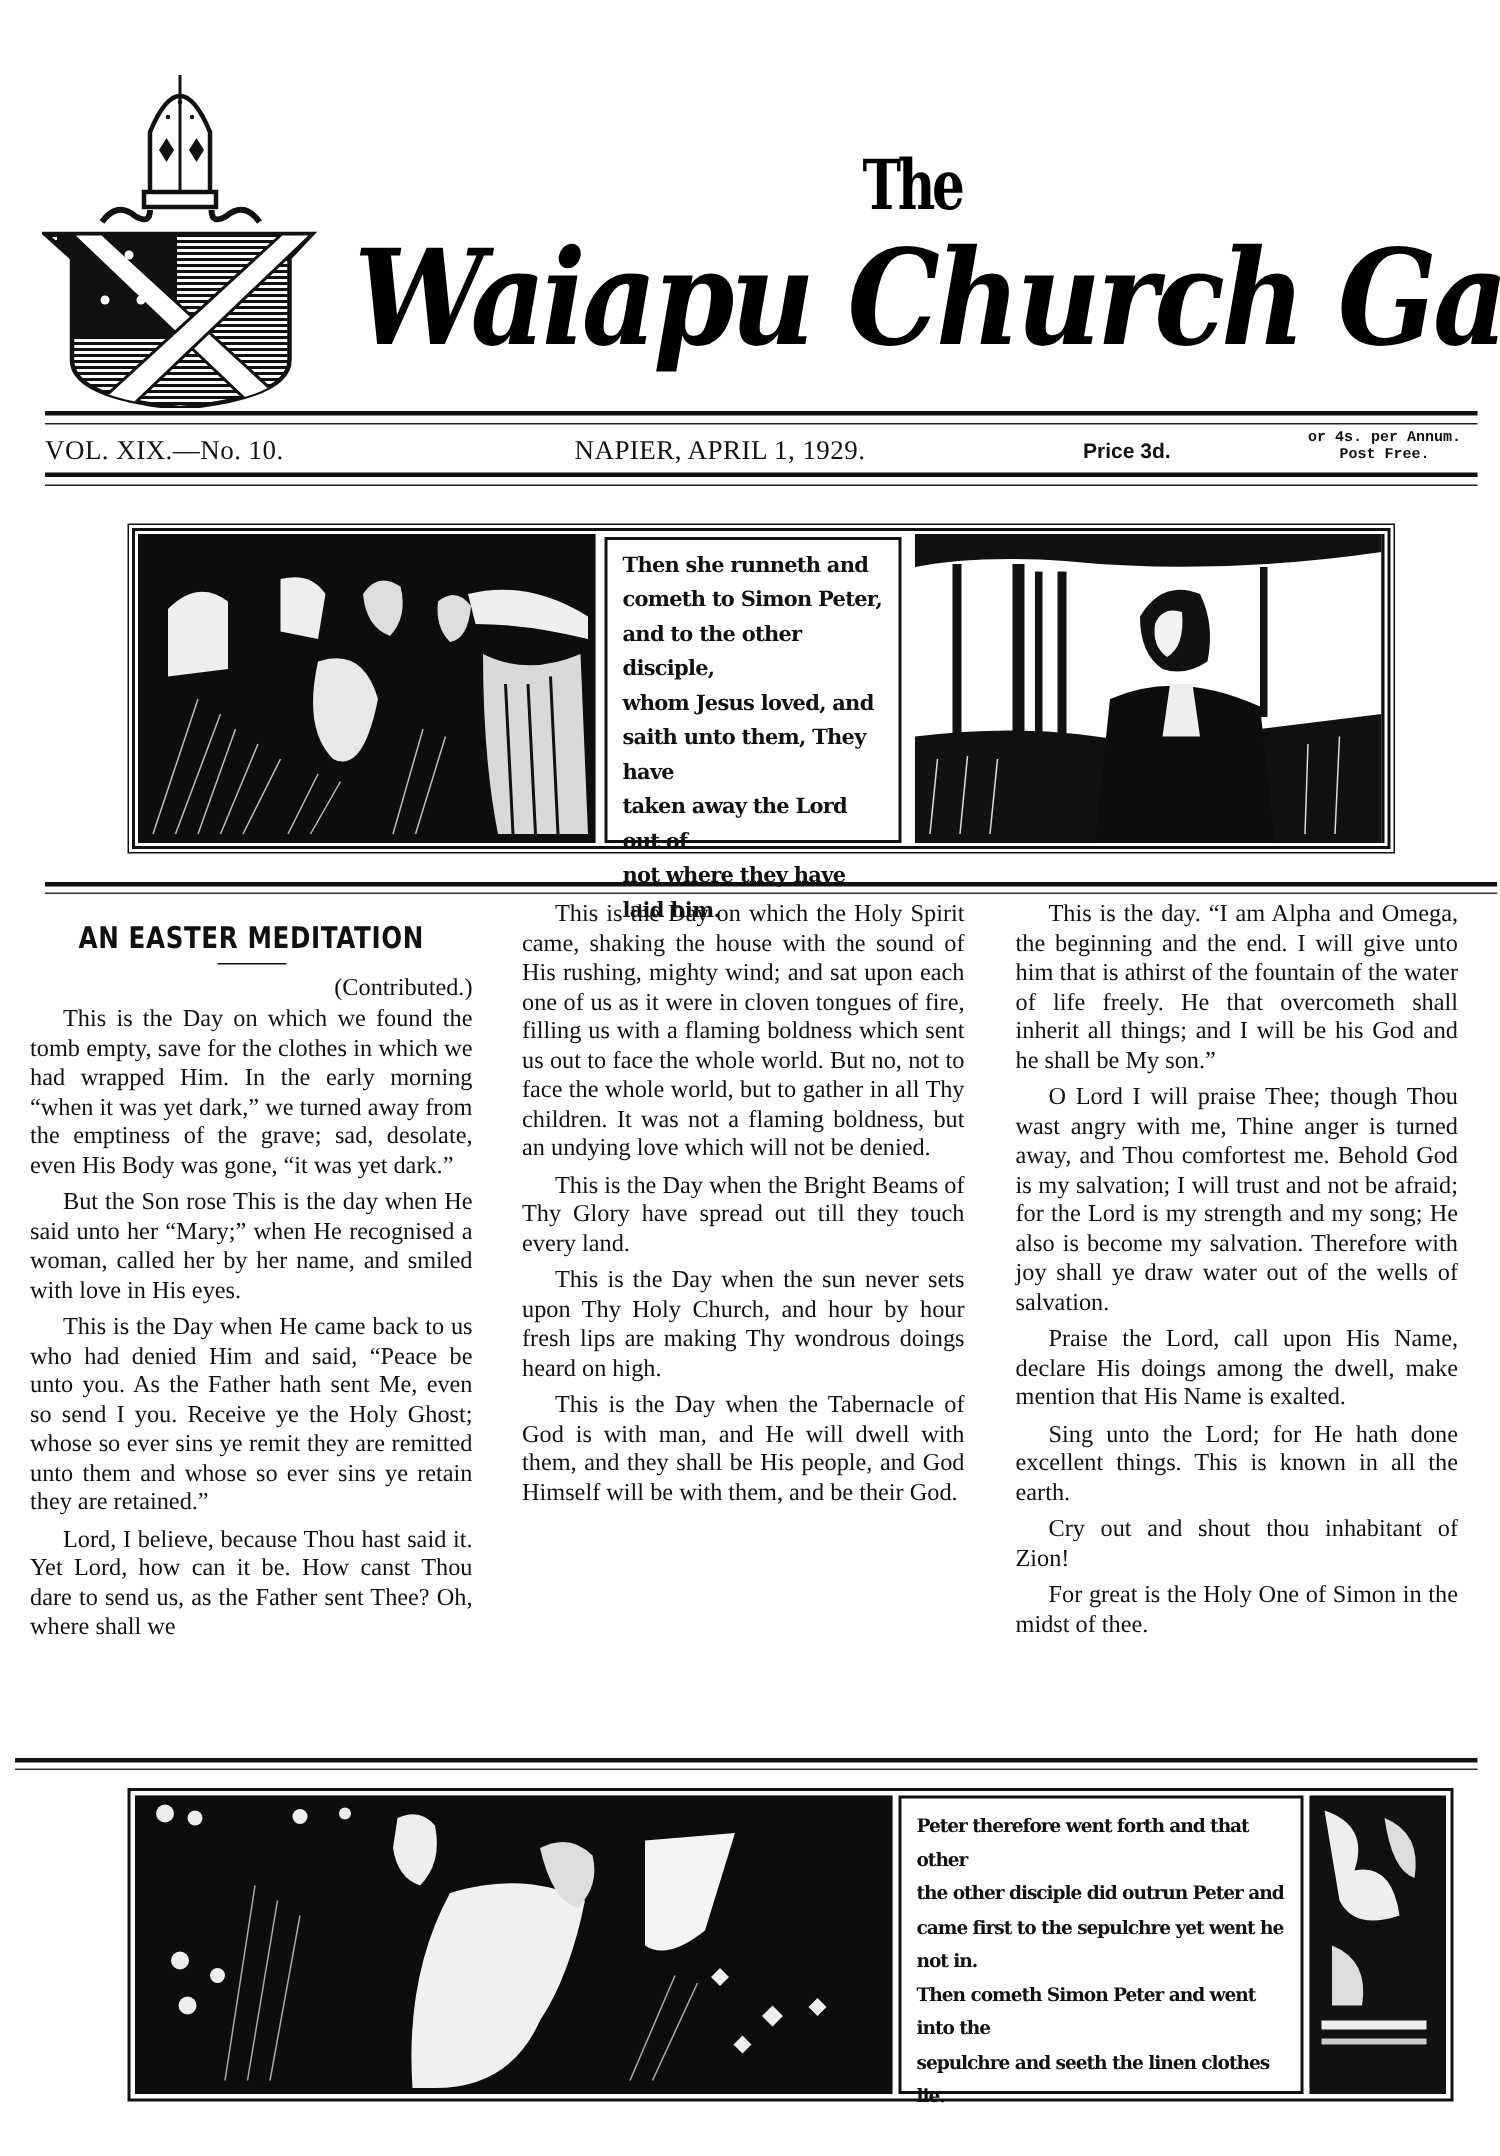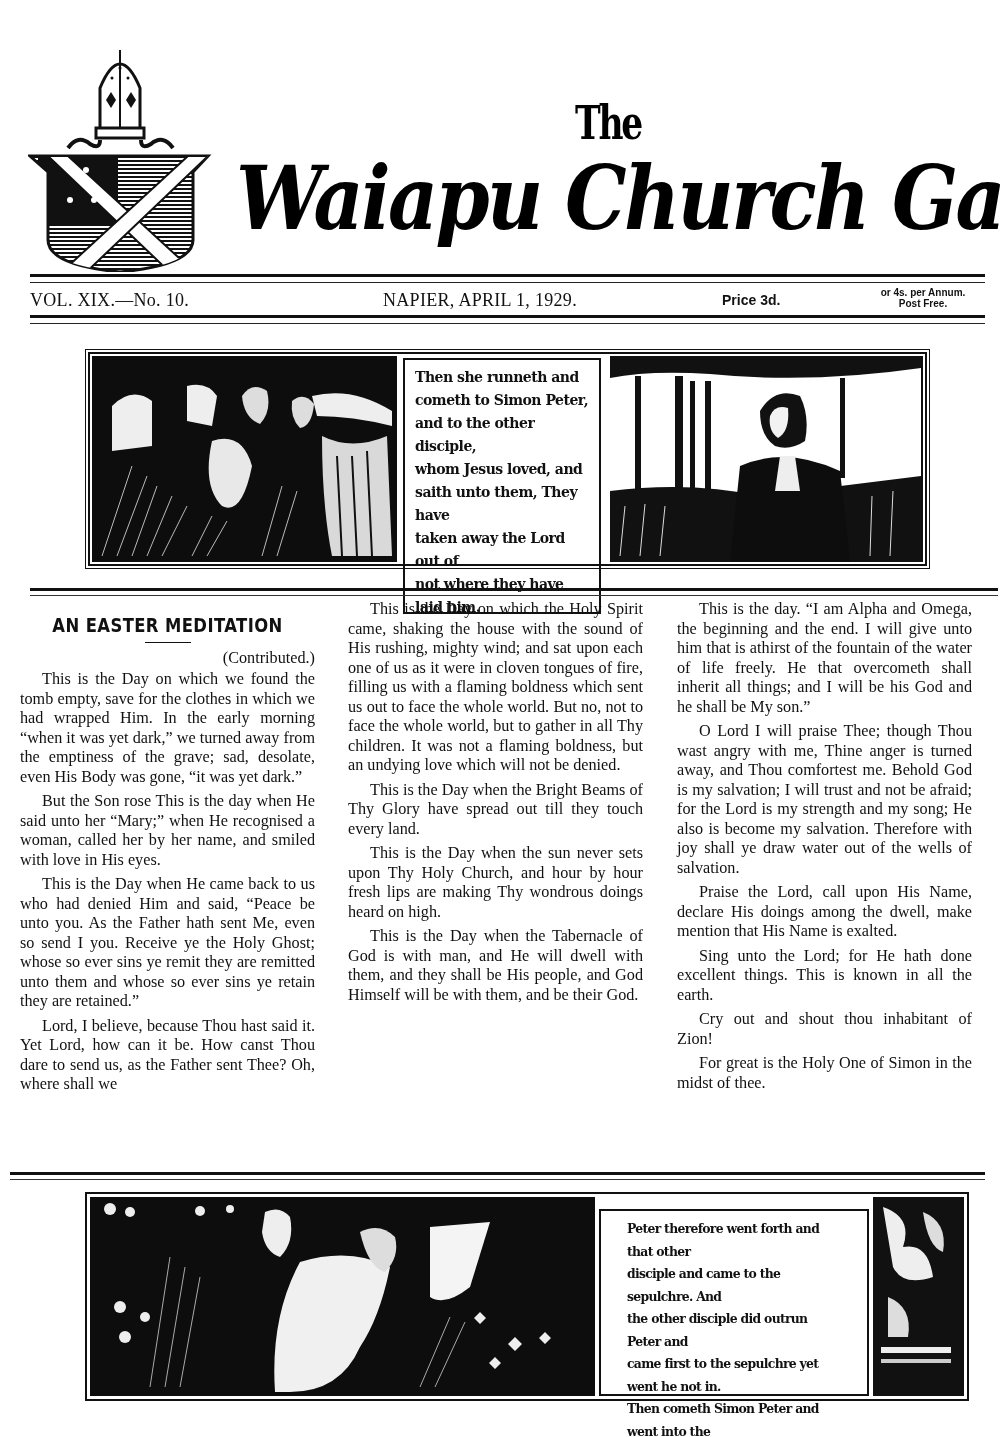--- a/index.html
+++ b/index.html
@@ -12,47 +12,47 @@
   #title-main { left:236px; top:148px; width:760px; font-family:"DejaVu Serif", serif; font-weight:bold; font-size:88px; line-height:100px; letter-spacing:-3px; color:#000; white-space:nowrap; transform:scaleX(0.88); transform-origin:left; font-style:italic; }
 
   .rule-double { left:30px; width:955px; height:5px; border-top:3px solid #111; border-bottom:1px solid #222; }
   #rule-top { top:274px; }
   #rule-info { top:315px; }
 
   .info { top:290px; font-family:"Liberation Serif", serif; font-size:18px; letter-spacing:0.3px; }
   #vol { left:30px; }
   #place-date { left:383px; }
   #price { left:722px; top:292px; font-family:"Liberation Sans", sans-serif; font-weight:bold; font-size:14px; }
-  #annum { left:868px; top:287px; font-family:Liberation Sans, sans-serif; font-weight:bold; font-size:10px; line-height:11px; text-align:center; width:110px; }
+  #annum { left:868px; top:287px; font-family:Liberation Mono, monospace; font-weight:bold; font-size:10px; line-height:11px; text-align:center; width:110px; }
 
   
   #banner-top { left:88px; top:352px; width:835px; height:210px; border:2px solid #111; outline:1px solid #111; outline-offset:2px; background:#fff; }
   .illus { position:absolute; top:2px; bottom:2px; background:#0d0d0d; overflow:hidden; }
   #illus-left { left:2px; width:305px; }
   #illus-right { left:520px; right:2px; }
-  #quote-top { position:absolute; left:313px; top:4px; width:198px; height:256px; border:2px solid #111; box-sizing:border-box; padding:6px 10px; font-family:"DejaVu Serif", serif; font-weight:bold; font-size:14px; line-height:23px; letter-spacing:-0.5px; }
+  #quote-top { position:absolute; left:313px; top:4px; width:198px; height:204px; border:2px solid #111; box-sizing:border-box; padding:6px 10px; font-family:"DejaVu Serif", serif; font-weight:bold; font-size:14px; line-height:23px; letter-spacing:-0.5px; }
 
   #rule-mid { left:30px; top:588px; width:968px; height:4px; border-top:3px solid #111; border-bottom:1px solid #333; }
 
   
   .col { top:600px; width:295px; font-family:"Liberation Serif", serif; font-size:16.2px; line-height:19.5px; text-align:justify; }
   .col p { margin:0 0 5px 0; text-indent:22px; }
   #col1 { left:20px; top:616px; }
   #col2 { left:348px; }
   #col3 { left:677px; }
   #headline { font-family:"DejaVu Sans", sans-serif; font-weight:bold; font-size:20px; letter-spacing:0.5px; text-align:center; transform:scaleX(0.82); margin-bottom:6px; white-space:nowrap; }
   #dash { width:46px; margin:0 auto 0 auto; border-top:1px solid #111; height:6px; }
   #byline { text-align:right; margin:0 0 2px 0; text-indent:0; }
 
   #rule-bot { left:10px; top:1172px; width:975px; height:4px; border-top:3px solid #111; border-bottom:1px solid #333; }
 
   
   #banner-bot { left:85px; top:1192px; width:880px; height:205px; border:2px solid #111; background:#fff; }
   #illus-bot { position:absolute; left:3px; top:3px; width:505px; bottom:3px; background:#0d0d0d; overflow:hidden; }
-  #quote-bot { position:absolute; left:512px; top:15px; width:270px; bottom:3px; border:2px solid #111; box-sizing:border-box; padding:7px 26px; font-family:"DejaVu Serif", serif; font-weight:bold; font-size:12.4px; line-height:22.5px; letter-spacing:-0.7px; }
+  #quote-bot { position:absolute; left:512px; top:3px; width:270px; bottom:3px; border:2px solid #111; box-sizing:border-box; padding:7px 10px; font-family:"DejaVu Serif", serif; font-weight:bold; font-size:12.4px; line-height:22.5px; letter-spacing:-0.7px; }
   #ornament-bot { position:absolute; left:786px; top:3px; right:3px; bottom:3px; background:#111; overflow:hidden; }
 </style>
 </head>
 <body>
 
 <div id="crest" class="abs">
   <svg width="185" height="232" viewBox="0 0 185 232">
 
     <path d="M72 90 L72 48 Q92 0 112 48 L112 90 Z" fill="#fff" stroke="#111" stroke-width="3"></path>
     <path d="M92 10 L92 90" stroke="#111" stroke-width="2"></path>
@@ -194,21 +194,20 @@
           <circle cx="35" cy="140" r="6"></circle>
         <path d="M390 115 l6 6 l-6 6 l-6 -6 z M425 140 l7 7 l-7 7 l-7 -7 z M455 135 l6 6 l-6 6 l-6 -6 z M405 160 l6 6 l-6 6 l-6 -6 z"></path>
       </g>
       <g stroke="#aaa" stroke-width="1">
           <path d="M60 190 L80 60 M75 190 L95 70 M90 190 L110 80 M330 190 L360 120 M345 190 L375 125"></path>
         </g>
     </svg>
   </div>
   <div id="quote-bot">
     <div>Peter therefore went forth and that other</div>
-    <div>disciple and came to the sepulchre. And</div>
     <div>the other disciple did outrun Peter and</div>
     <div>came first to the sepulchre yet went he not in.</div>
     <div>Then cometh Simon Peter and went into the</div>
     <div>sepulchre and seeth the linen clothes lie.</div>
 
   </div>
   <div id="ornament-bot">
     <svg width="87" height="195" viewBox="0 0 87 195">
       <rect width="87" height="195" fill="#111"></rect>
       <path d="M10 10 Q40 20 30 50 Q55 45 60 80 Q30 90 20 70 Z" fill="#eee"></path>

